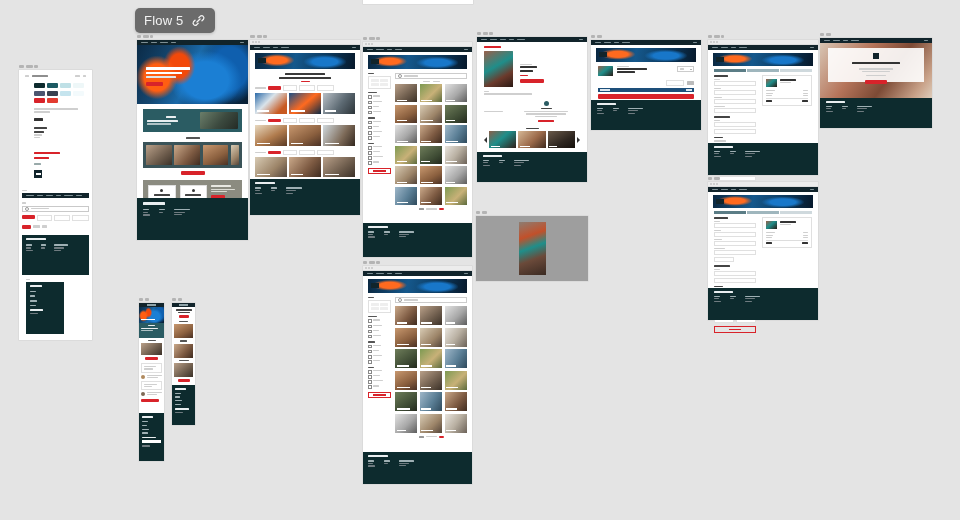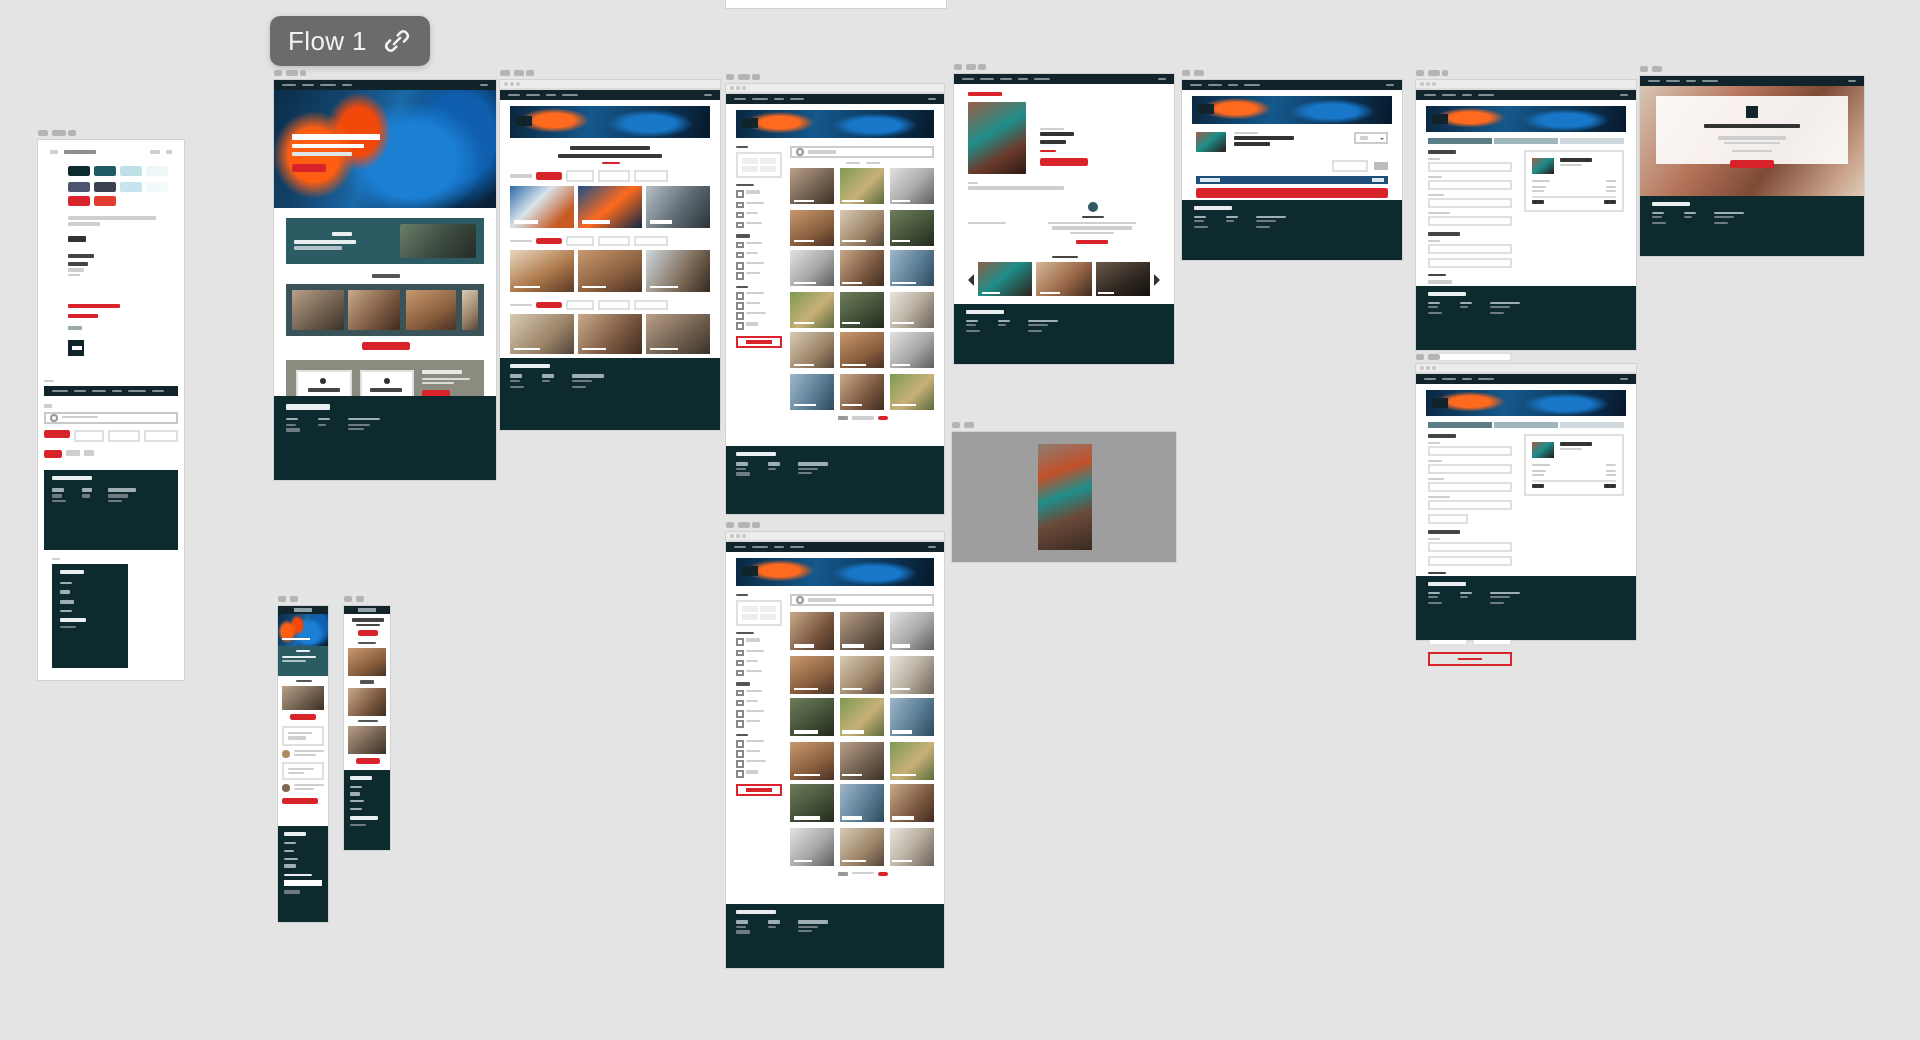--- a/index.html
+++ b/index.html
@@ -81,21 +81,21 @@
 </head>
 <body>
 
 <div class="canvas">
 
   <div class="ab" style="left:363px;top:-12px;width:110px;height:16px;">
     
   </div>
 
   <div class="flow-label">
-    <span class="lbl">Flow 1</span>
+    <span class="lbl">Flow 5</span>
     <svg class="link-ico" viewBox="0 0 24 24" fill="none" stroke="#f2f2f2" stroke-width="2" stroke-linecap="round">
       <path d="M9.5 14.5 L14.5 9.5"></path>
       <path d="M12.5 7.5 L15 5 a3.6 3.6 0 0 1 5 5 L17.5 12.5"></path>
       <path d="M11.5 16.5 L9 19 a3.6 3.6 0 0 1 -5 -5 L6.5 11.5"></path>
     </svg>
   </div>
 
   <div class="ab" style="left:19px;top:70px;width:73px;height:270px;">
     <div class="ab-name">
       <span style="width:5px"></span><span style="width:7px"></span><span style="width:4px"></span>

